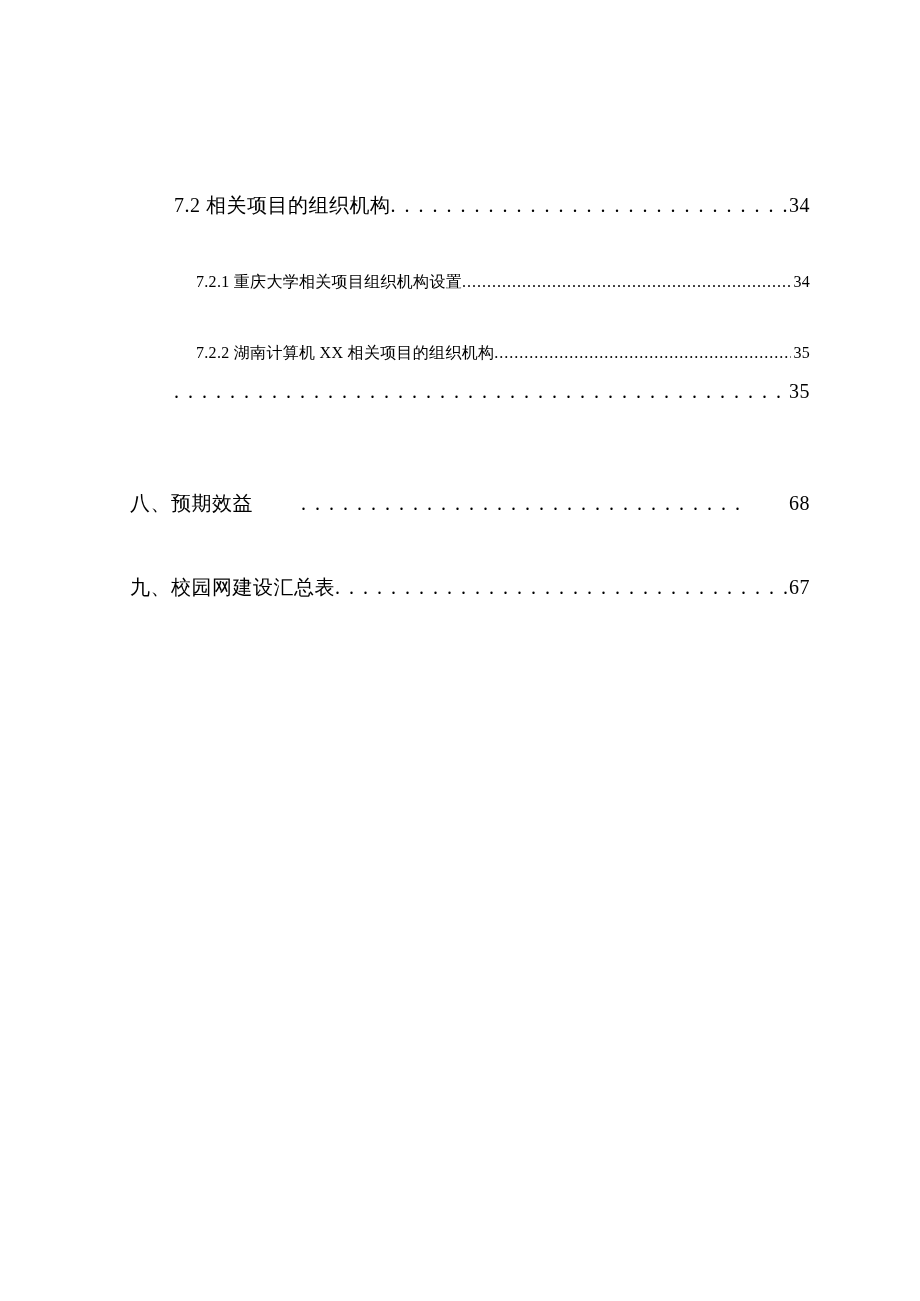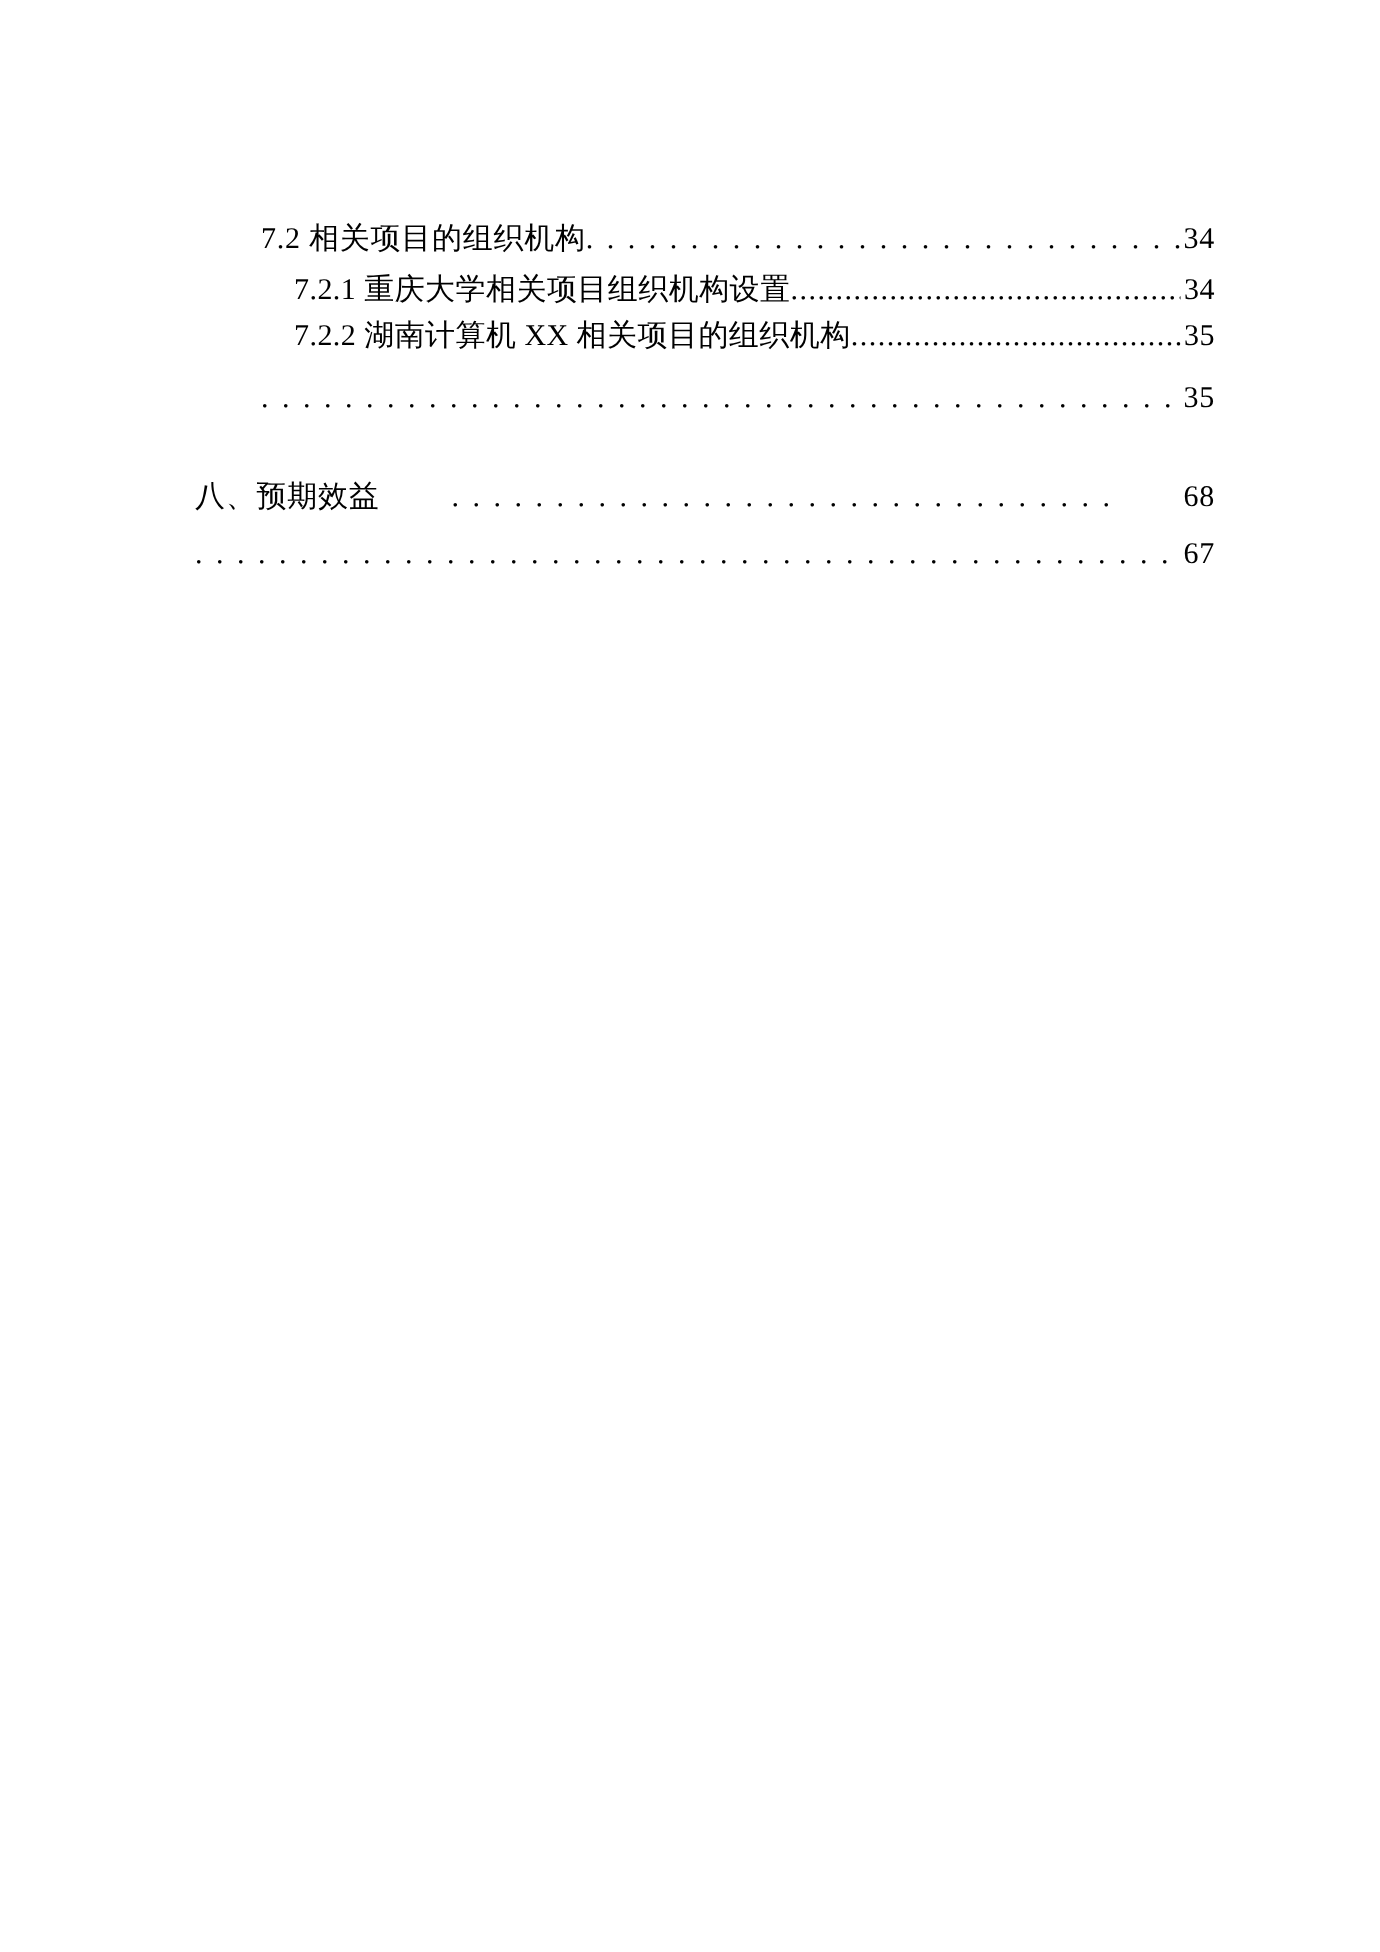--- a/index.html
+++ b/index.html
@@ -18,20 +18,21 @@
     padding: 140px 110px 0 110px;
   }
   .toc-row {
     display: flex;
     align-items: baseline;
     white-space: nowrap;
     overflow: hidden;
   }
   .toc-label {
     flex: 0 0 auto;
+    margin-top: 46px;
   }
   .toc-dots {
     flex: 1 1 auto;
     overflow: hidden;
     letter-spacing: 2px;
   }
   .toc-dots::before {
     content: ". . . . . . . . . . . . . . . . . . . . . . . . . . . . . . . . . . . . . . . . . . . . . . . . . . . . . . . . . . . . . . . . . . . . . . . . . . . . . . . . . . . . . . . . . . . . . . . . . . . . . . . . . . . . . . . . . . . . . . . . . . . . . . . . . . . . . . . . . . . . . . . . . . . . . . . . . . . . . . . . . . . . . . . . . . . . . . . .";
   }
   .toc-page {
@@ -39,21 +40,21 @@
     padding-left: 2px;
   }
   
   .lvl2 {
     font-size: 20px;
     line-height: 1.9;
     padding-left: 64px;
     letter-spacing: 0.5px;
   }
   .lvl3 {
-    font-size: 20px;
+    font-size: 16px;
     line-height: 1.55;
     padding-left: 86px;
     letter-spacing: 0.3px;
   }
   .lvl1 {
     font-size: 20px;
     line-height: 1.9;
     padding-left: 20px;
     letter-spacing: 0.5px;
   }
@@ -87,17 +88,18 @@
       <div class="toc-row lvl2 gap-before-lvl2">
         <span class="toc-dots"></span>
         <span class="toc-page"> 35</span>
       </div>
       <div class="toc-row lvl1 gap-before-lvl1">
         <span class="toc-label">八、预期效益 </span>
         <span class="toc-dots"></span>
         <span class="toc-page"> 68</span>
       </div>
       <div class="toc-row lvl1">
+        <span class="toc-label">九、校园网建设汇总表</span>
         <span class="toc-dots"></span>
         <span class="toc-page"> 67</span>
       </div>
     </div>
 </div>
 
 </body></html>

